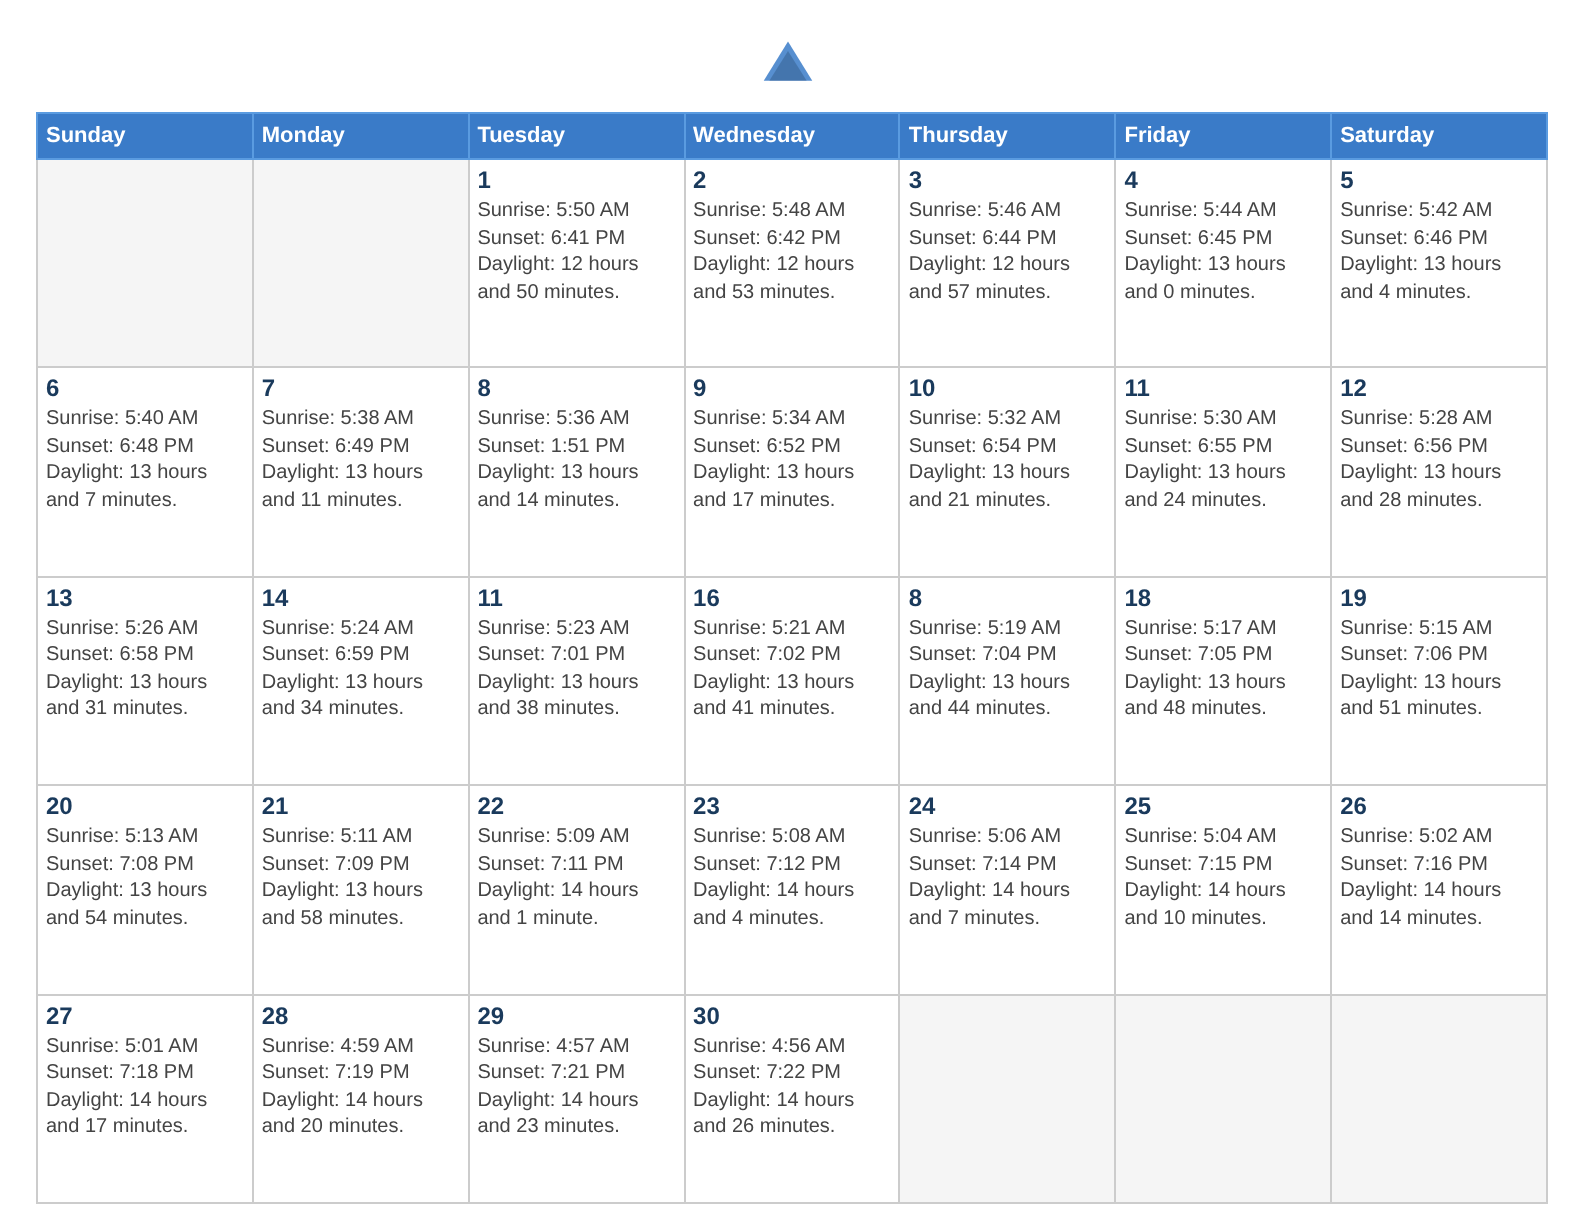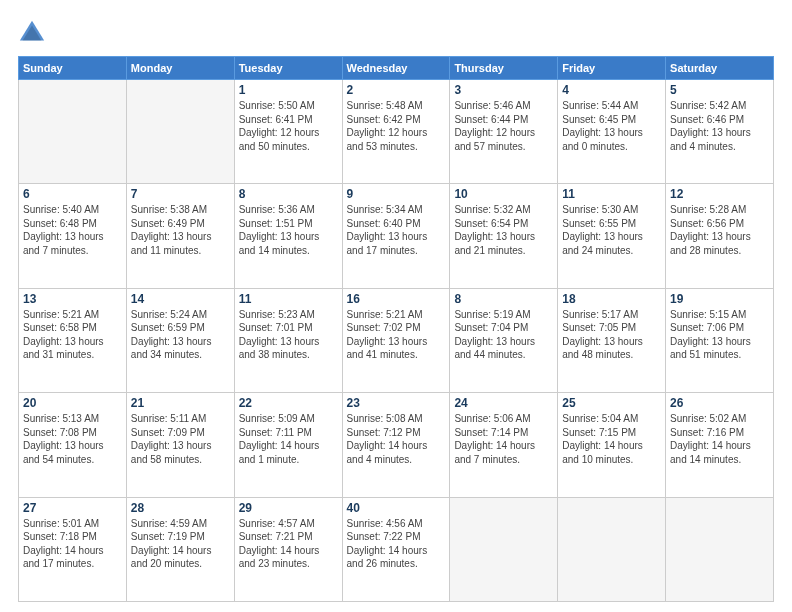--- a/index.html
+++ b/index.html
@@ -9,20 +9,21 @@
       width: 792px;
       height: 612px;
       overflow: hidden;
     }
     .page {
       width: 792px;
       height: 612px;
       padding: 18px 18px 10px 18px;
       display: flex;
       flex-direction: column;
+      align-items: center;
     }
     .header {
       display: flex;
       justify-content: space-between;
       align-items: flex-start;
       margin-bottom: 10px;
     }
     .logo {
       display: flex;
       align-items: center;
@@ -184,21 +185,21 @@
           <td>
             <span class="day-num">8</span>
             <div class="day-info">Sunrise: 5:36 AM
 Sunset: 1:51 PM
 Daylight: 13 hours
 and 14 minutes.</div>
           </td>
           <td>
             <span class="day-num">9</span>
             <div class="day-info">Sunrise: 5:34 AM
-Sunset: 6:40 PM
+Sunset: 6:52 PM
 Daylight: 13 hours
 and 17 minutes.</div>
           </td>
           <td>
             <span class="day-num">10</span>
             <div class="day-info">Sunrise: 5:32 AM
 Sunset: 6:54 PM
 Daylight: 13 hours
 and 21 minutes.</div>
           </td>
@@ -213,21 +214,21 @@
             <span class="day-num">12</span>
             <div class="day-info">Sunrise: 5:28 AM
 Sunset: 6:56 PM
 Daylight: 13 hours
 and 28 minutes.</div>
           </td>
         </tr>
         <tr>
           <td>
             <span class="day-num">13</span>
-            <div class="day-info">Sunrise: 5:21 AM
+            <div class="day-info">Sunrise: 5:26 AM
 Sunset: 6:58 PM
 Daylight: 13 hours
 and 31 minutes.</div>
           </td>
           <td>
             <span class="day-num">14</span>
             <div class="day-info">Sunrise: 5:24 AM
 Sunset: 6:59 PM
 Daylight: 13 hours
 and 34 minutes.</div>
@@ -335,21 +336,21 @@
 and 20 minutes.</div>
           </td>
           <td>
             <span class="day-num">29</span>
             <div class="day-info">Sunrise: 4:57 AM
 Sunset: 7:21 PM
 Daylight: 14 hours
 and 23 minutes.</div>
           </td>
           <td>
-            <span class="day-num">40</span>
+            <span class="day-num">30</span>
             <div class="day-info">Sunrise: 4:56 AM
 Sunset: 7:22 PM
 Daylight: 14 hours
 and 26 minutes.</div>
           </td>
           <td class="empty"></td>
           <td class="empty"></td>
           <td class="empty"></td>
         </tr>
       </tbody>

